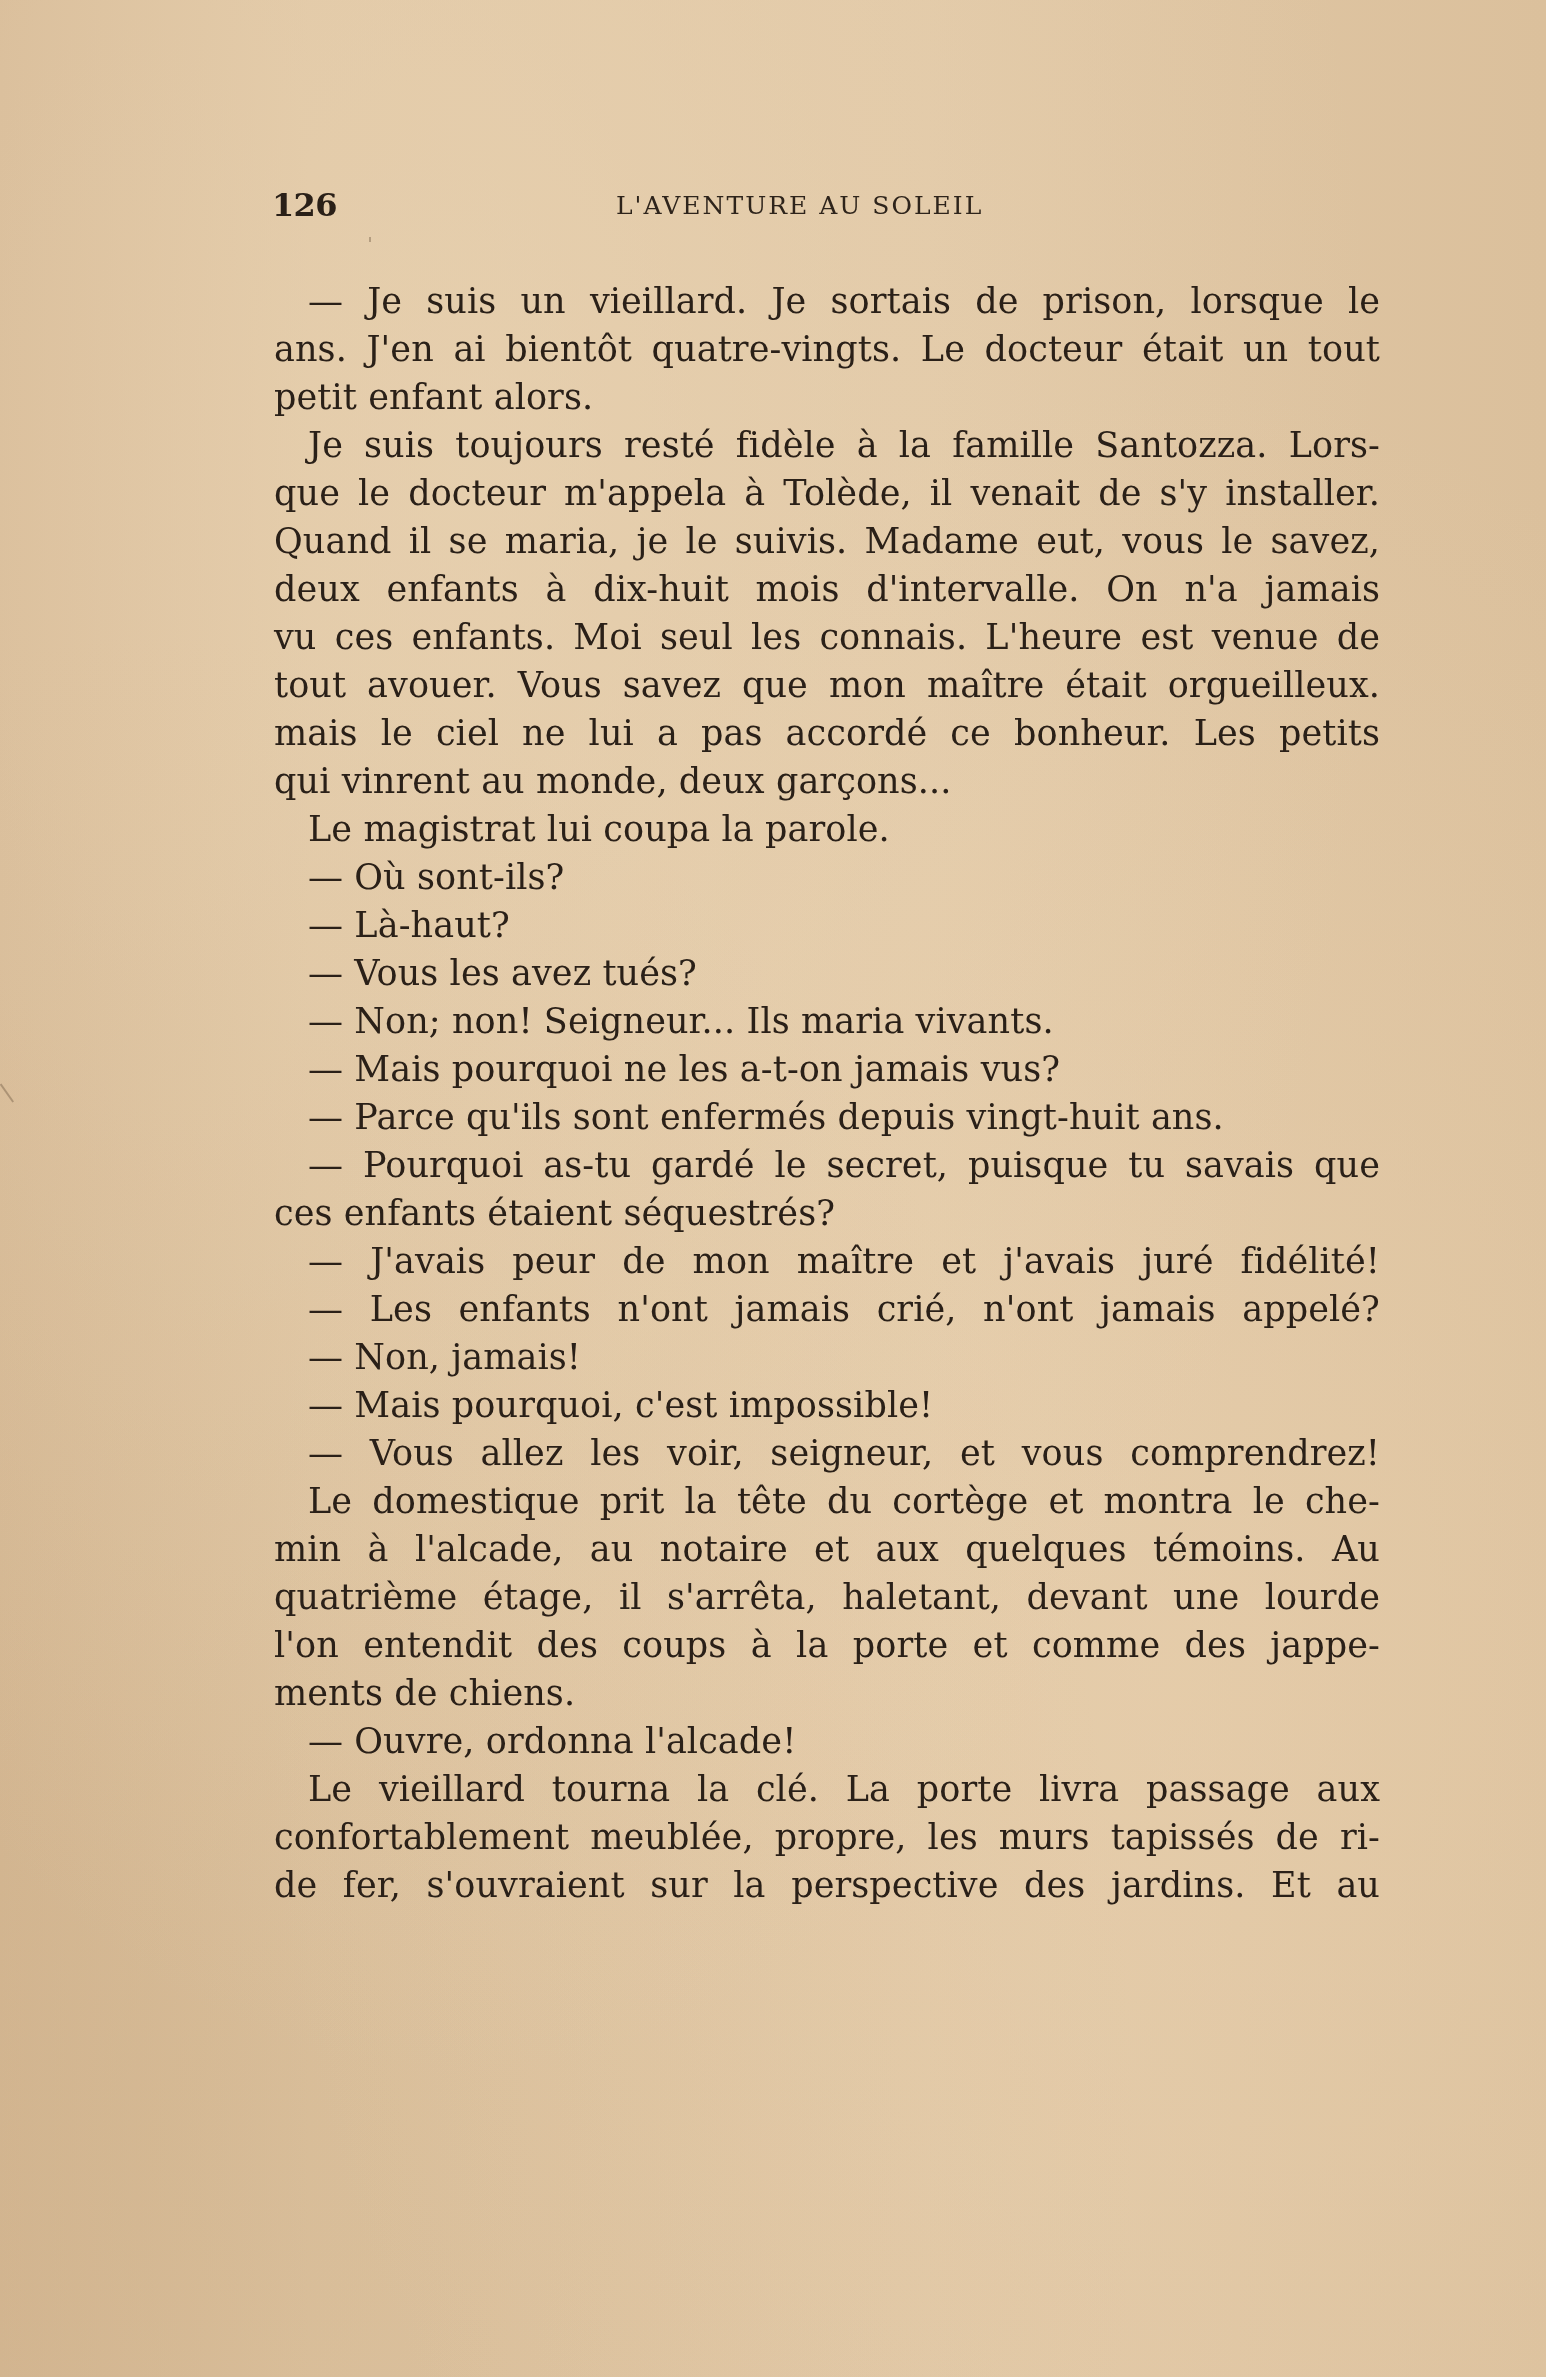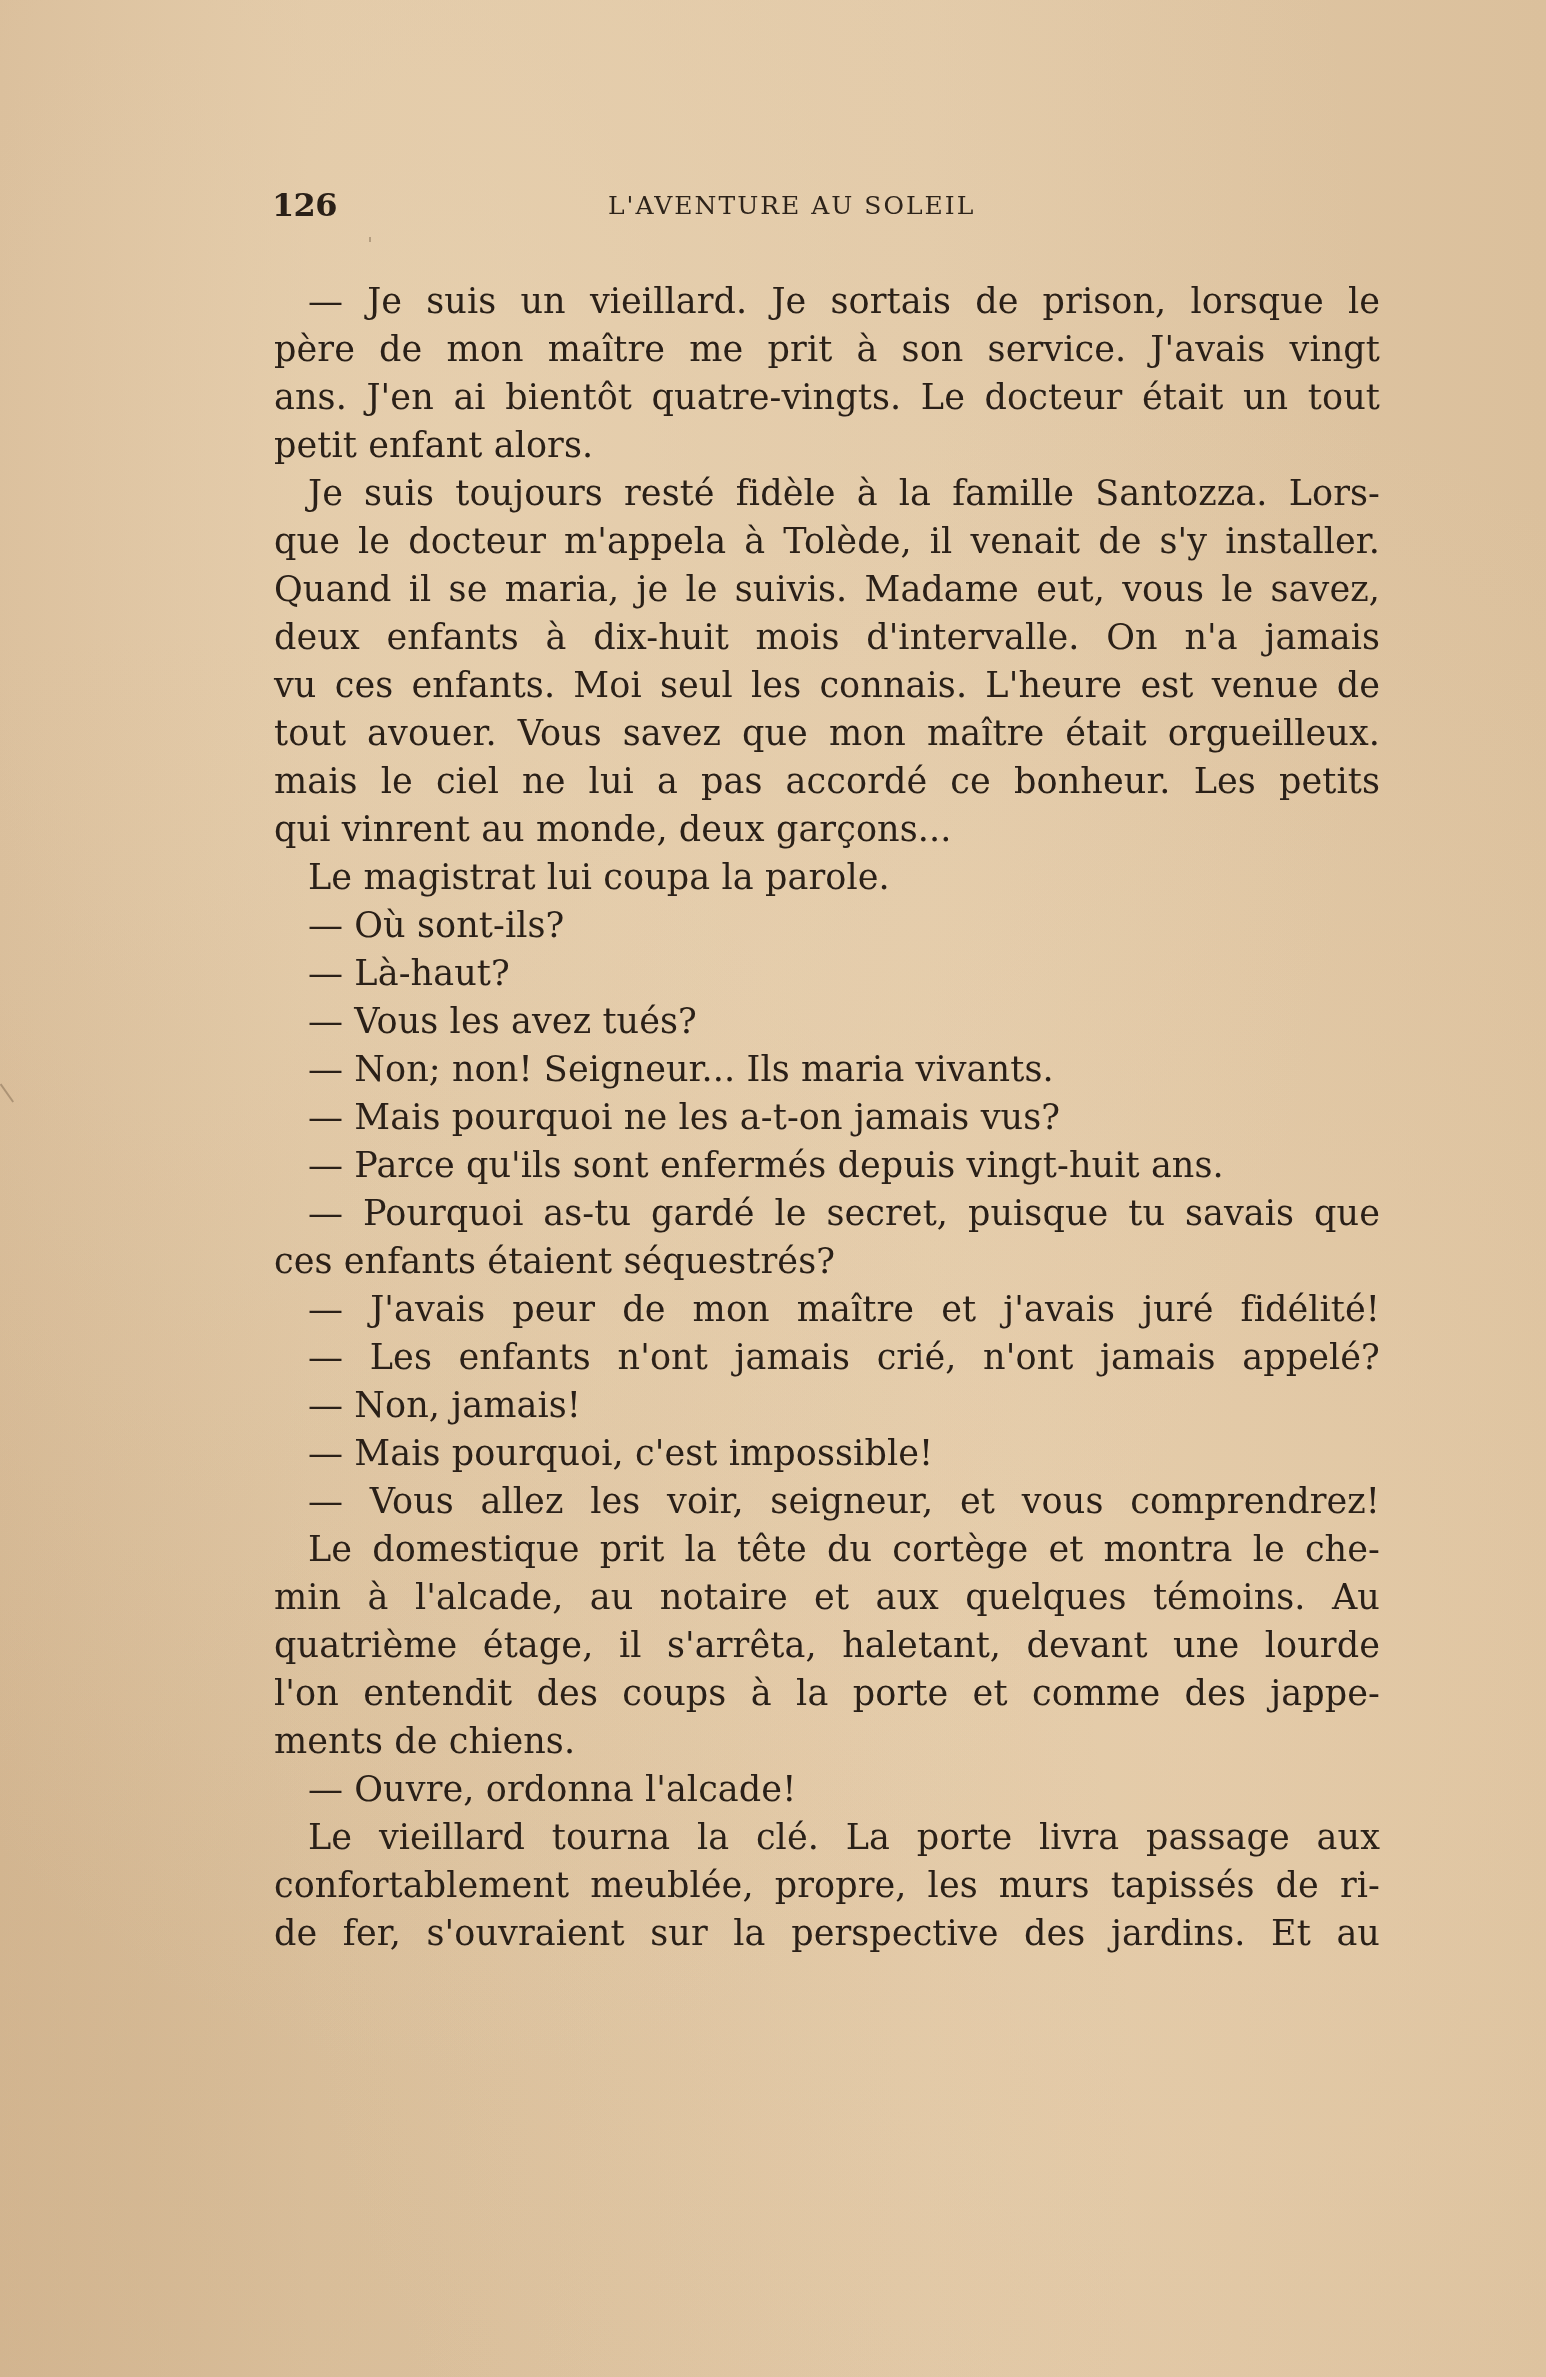--- a/index.html
+++ b/index.html
@@ -36,21 +36,21 @@
       position: absolute;
       left: 0;
       top: 0;
       font-size: 32px;
       font-weight: bold;
       letter-spacing: -0.7px;
       color: #2a2018;
     }
     .book-title {
       position: absolute;
-      left: 336px;
+      left: 344px;
       top: 5.3px;
       font-size: 25px;
       letter-spacing: 2px;
       font-variant: small-caps;
       text-transform: uppercase;
       color: #2e241b;
     }
     .body-text {
       position: absolute;
       top: 277px;
@@ -84,21 +84,20 @@
 
 <div class="page">
 
   <div class="running-head">
     <span class="page-number">126</span>
     <span class="book-title">L'AVENTURE AU SOLEIL</span>
   </div>
 
   <div class="body-text" id="body-text">
     <span class="line indent">— Je suis un vieillard. Je sortais de prison, lorsque le</span>
-    <span class="line">père de mon maître me prit à son service. J'avais vingt</span>
     <span class="line">ans. J'en ai bientôt quatre-vingts. Le docteur était un tout</span>
     <span class="line last">petit enfant alors.</span>
     <span class="line indent">Je suis toujours resté fidèle à la famille Santozza. Lors-</span>
     <span class="line">que le docteur m'appela à Tolède, il venait de s'y installer.</span>
     <span class="line">Quand il se maria, je le suivis. Madame eut, vous le savez,</span>
     <span class="line">deux enfants à dix-huit mois d'intervalle. On n'a jamais</span>
     <span class="line">vu ces enfants. Moi seul les connais. L'heure est venue de</span>
     <span class="line">tout avouer. Vous savez que mon maître était orgueilleux.</span>
     <span class="line">mais le ciel ne lui a pas accordé ce bonheur. Les petits</span>
     <span class="line last">qui vinrent au monde, deux garçons...</span>

